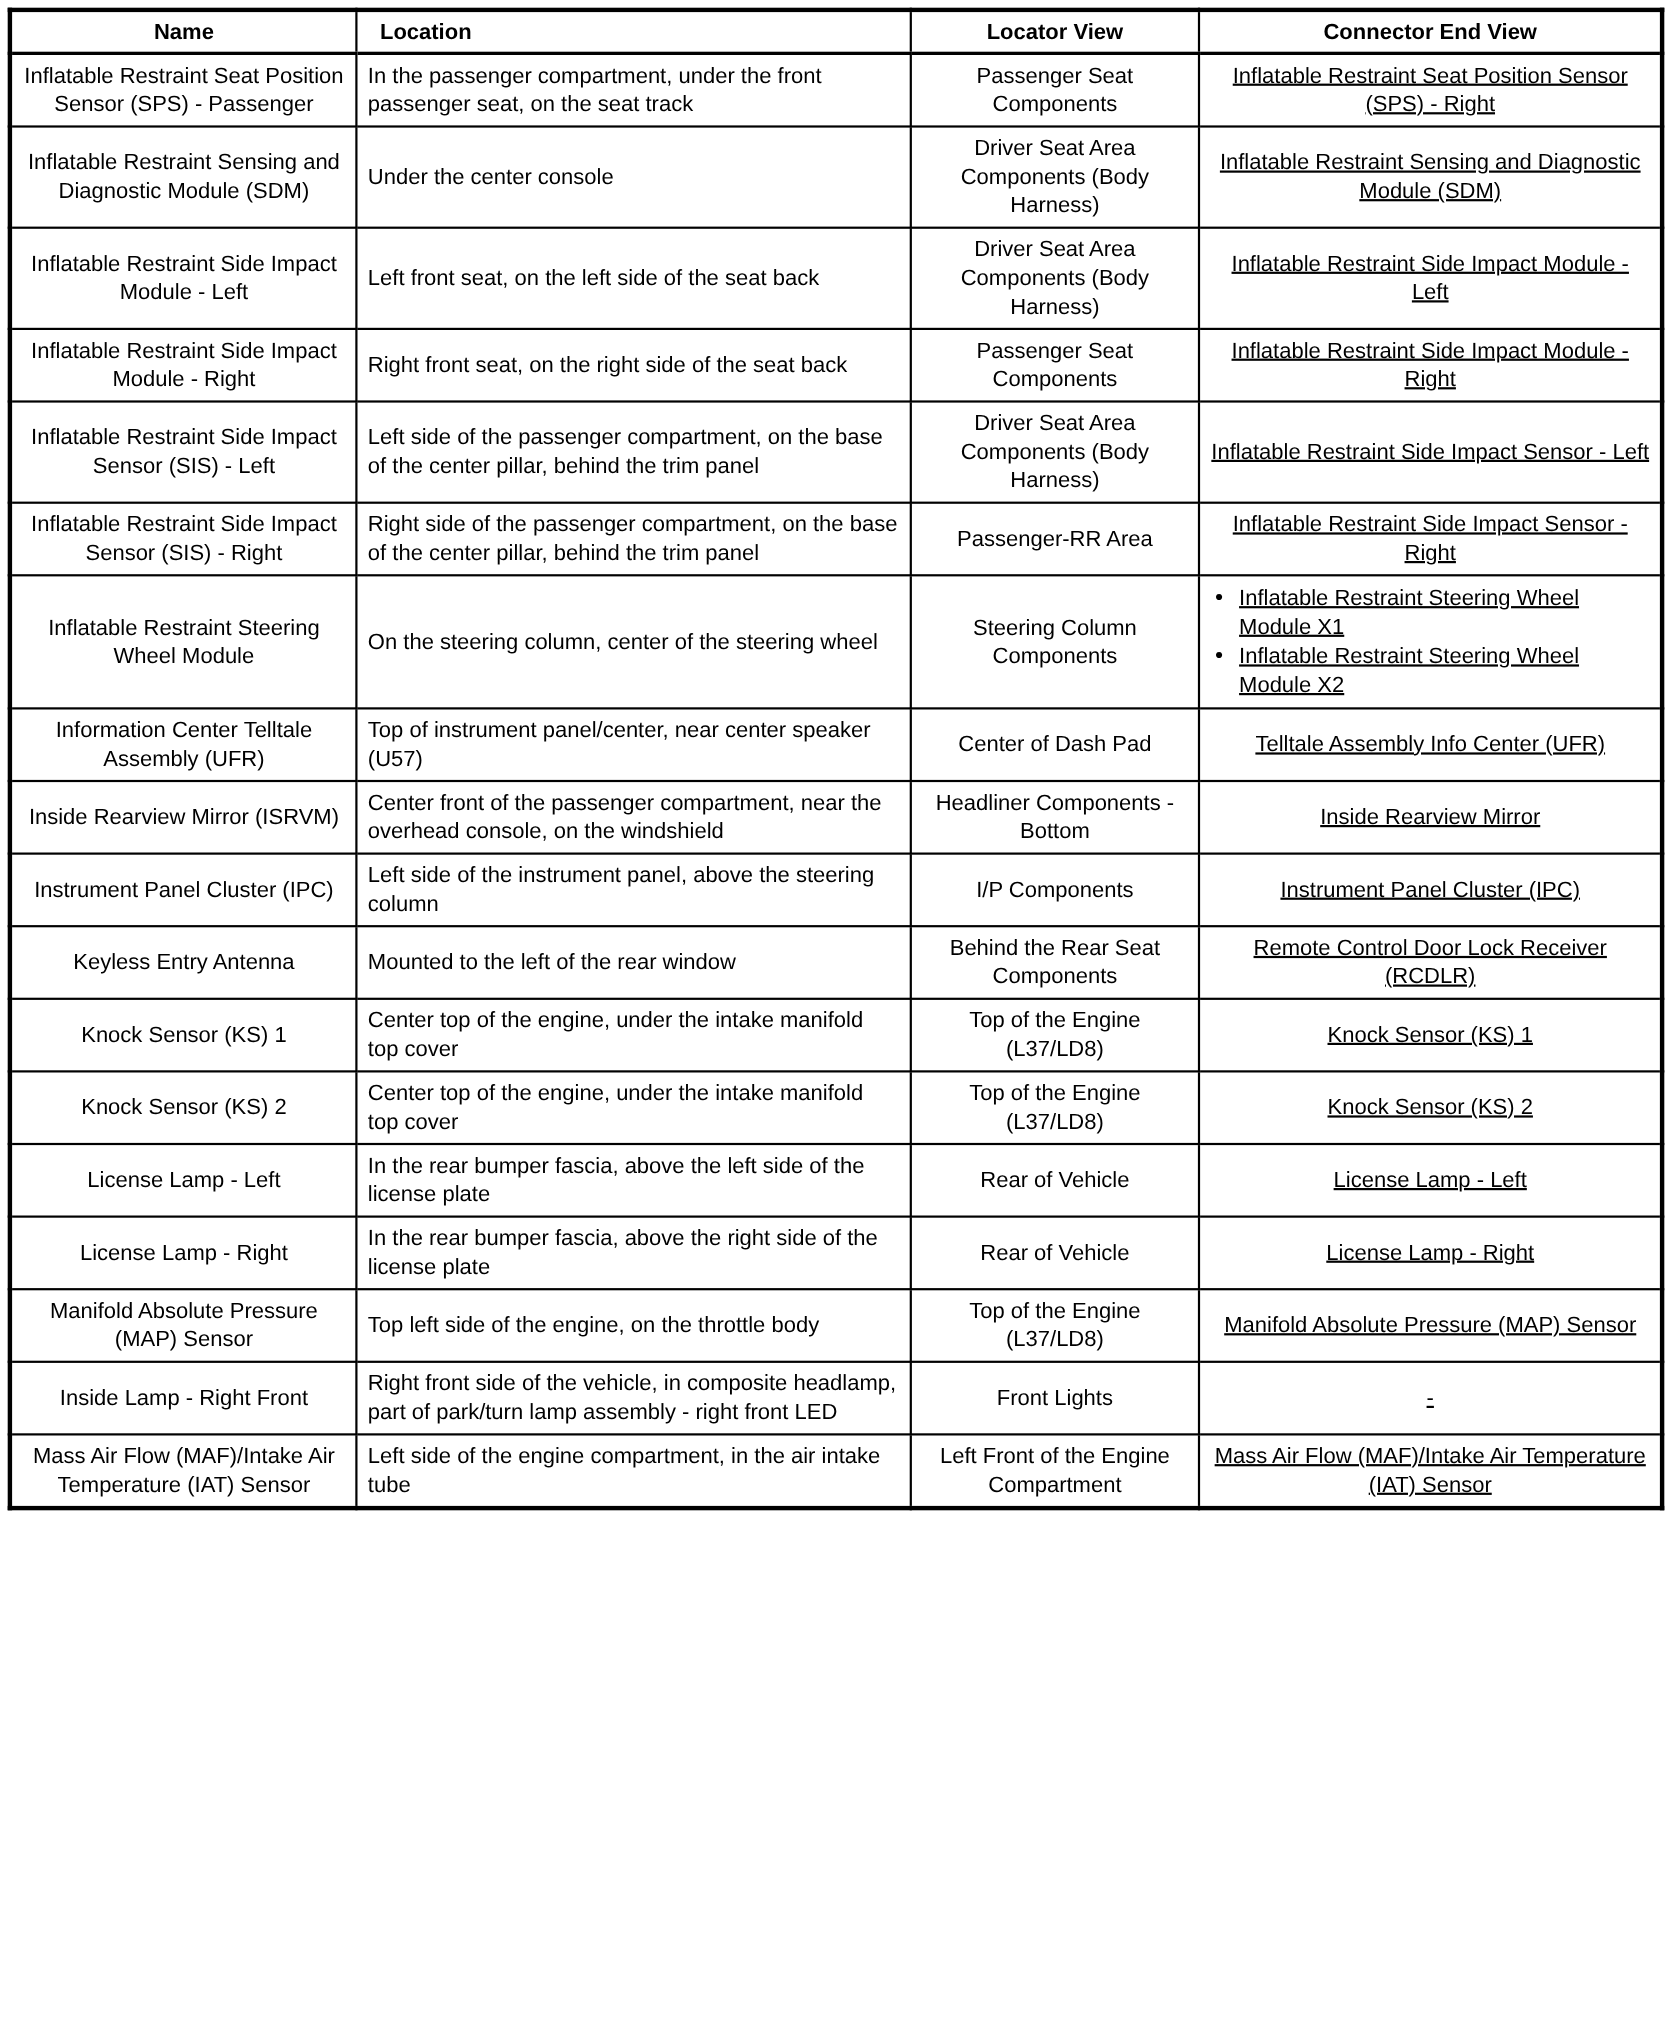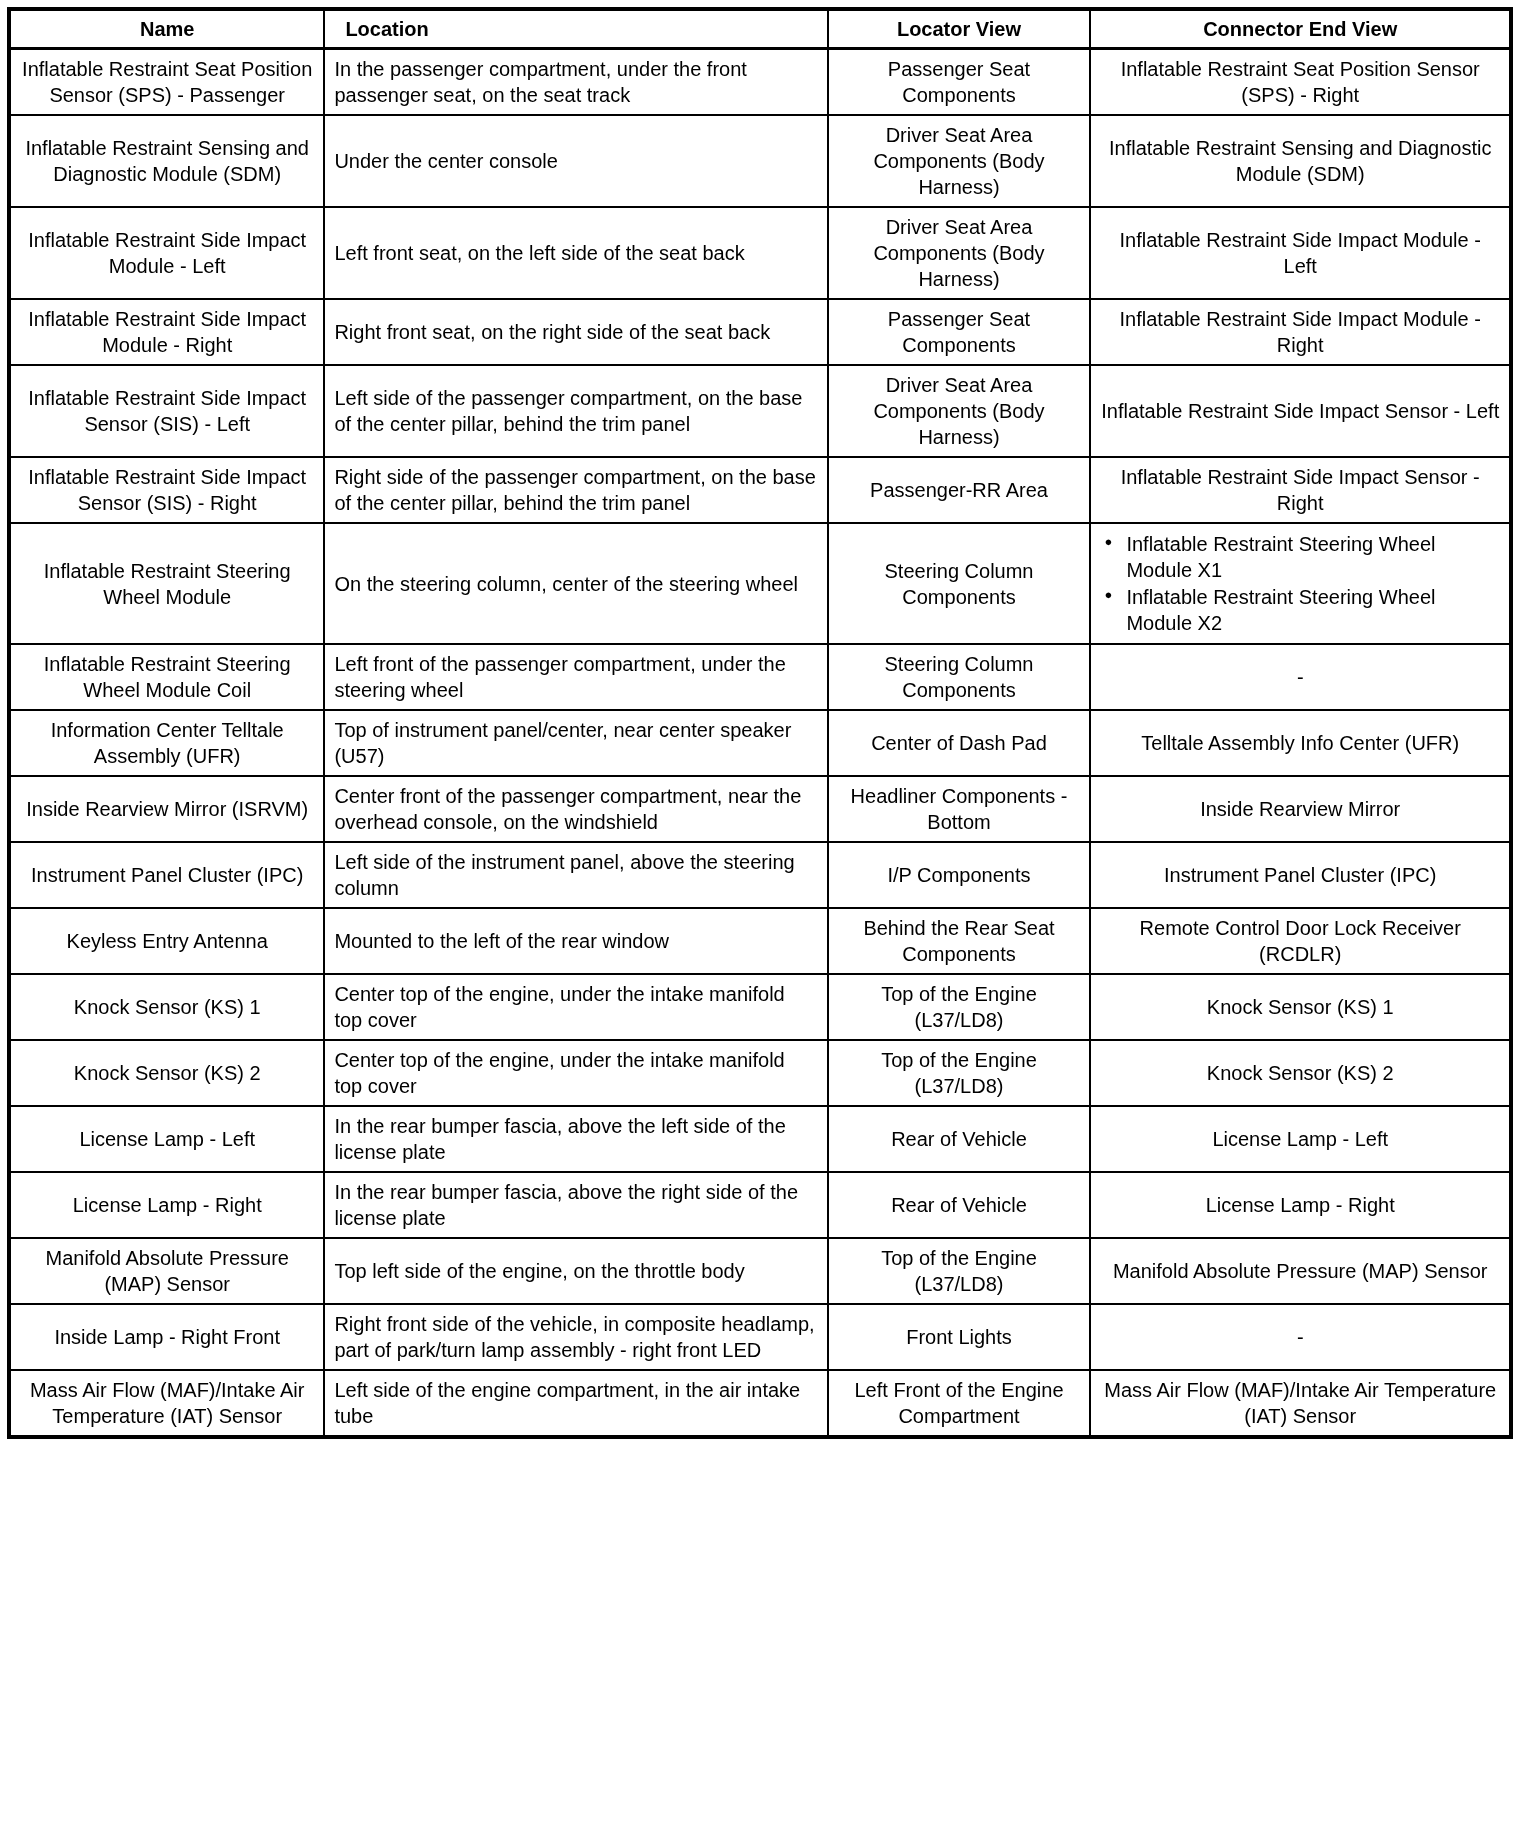--- a/index.html
+++ b/index.html
@@ -38,21 +38,21 @@
     padding-top: 5px;
     padding-bottom: 5px;
   }
   table.locator-table thead th.h-location {
     text-align: left;
     padding-left: 20px;
   }
   td.col-name { text-align: center; }
   td.col-location { text-align: left; }
   td.col-locator_view { text-align: center; }
-  td.col-connector_end_view { text-align: center; }
+  td.col-connector_end_view { text-align: center; text-decoration: underline; }
 
   ul.bullet-list {
     list-style: none;
     margin: 0;
     padding: 0;
     text-align: left;
   }
   ul.bullet-list li {
     position: relative;
     padding-left: 26px;
@@ -127,26 +127,20 @@
           <td class="col-location">On the steering column, center of the steering wheel</td>
           <td class="col-locator_view">Steering Column Components</td>
           <td class="col-connector_end_view">
             <ul class="bullet-list">
               <li>Inflatable Restraint Steering Wheel Module X1</li>
               <li>Inflatable Restraint Steering Wheel Module X2</li>
             </ul>
           </td>
         </tr>
         <tr>
-          <td class="col-name">Inflatable Restraint Steering Wheel Module Coil</td>
-          <td class="col-location">Left front of the passenger compartment, under the steering wheel</td>
-          <td class="col-locator_view">Steering Column Components</td>
-          <td class="col-connector_end_view">-</td>
-        </tr>
-        <tr>
           <td class="col-name">Information Center Telltale Assembly (UFR)</td>
           <td class="col-location">Top of instrument panel/center, near center speaker (U57)</td>
           <td class="col-locator_view">Center of Dash Pad</td>
           <td class="col-connector_end_view">Telltale Assembly Info Center (UFR)</td>
         </tr>
         <tr>
           <td class="col-name">Inside Rearview Mirror (ISRVM)</td>
           <td class="col-location">Center front of the passenger compartment, near the overhead console, on the windshield</td>
           <td class="col-locator_view">Headliner Components - Bottom</td>
           <td class="col-connector_end_view">Inside Rearview Mirror</td>

